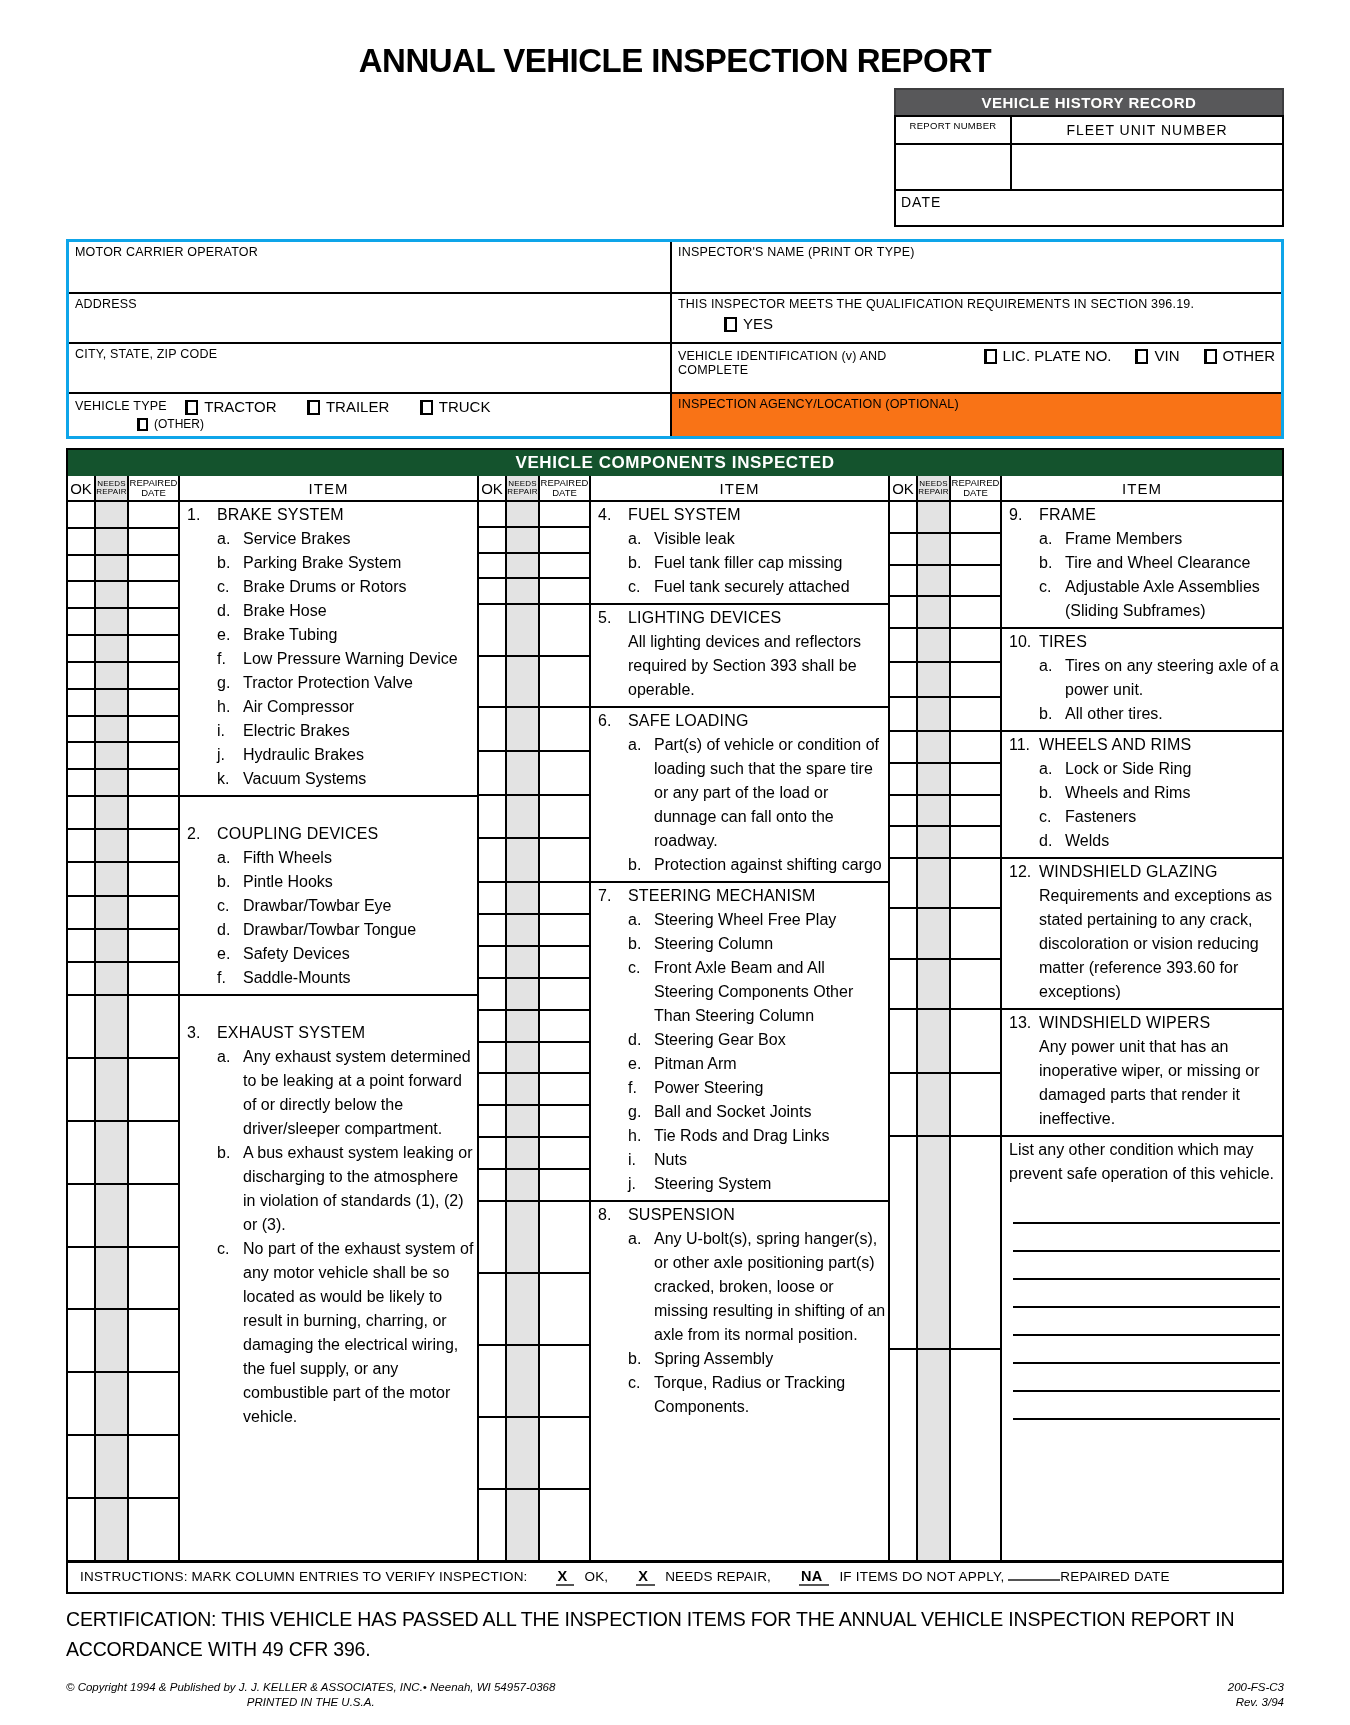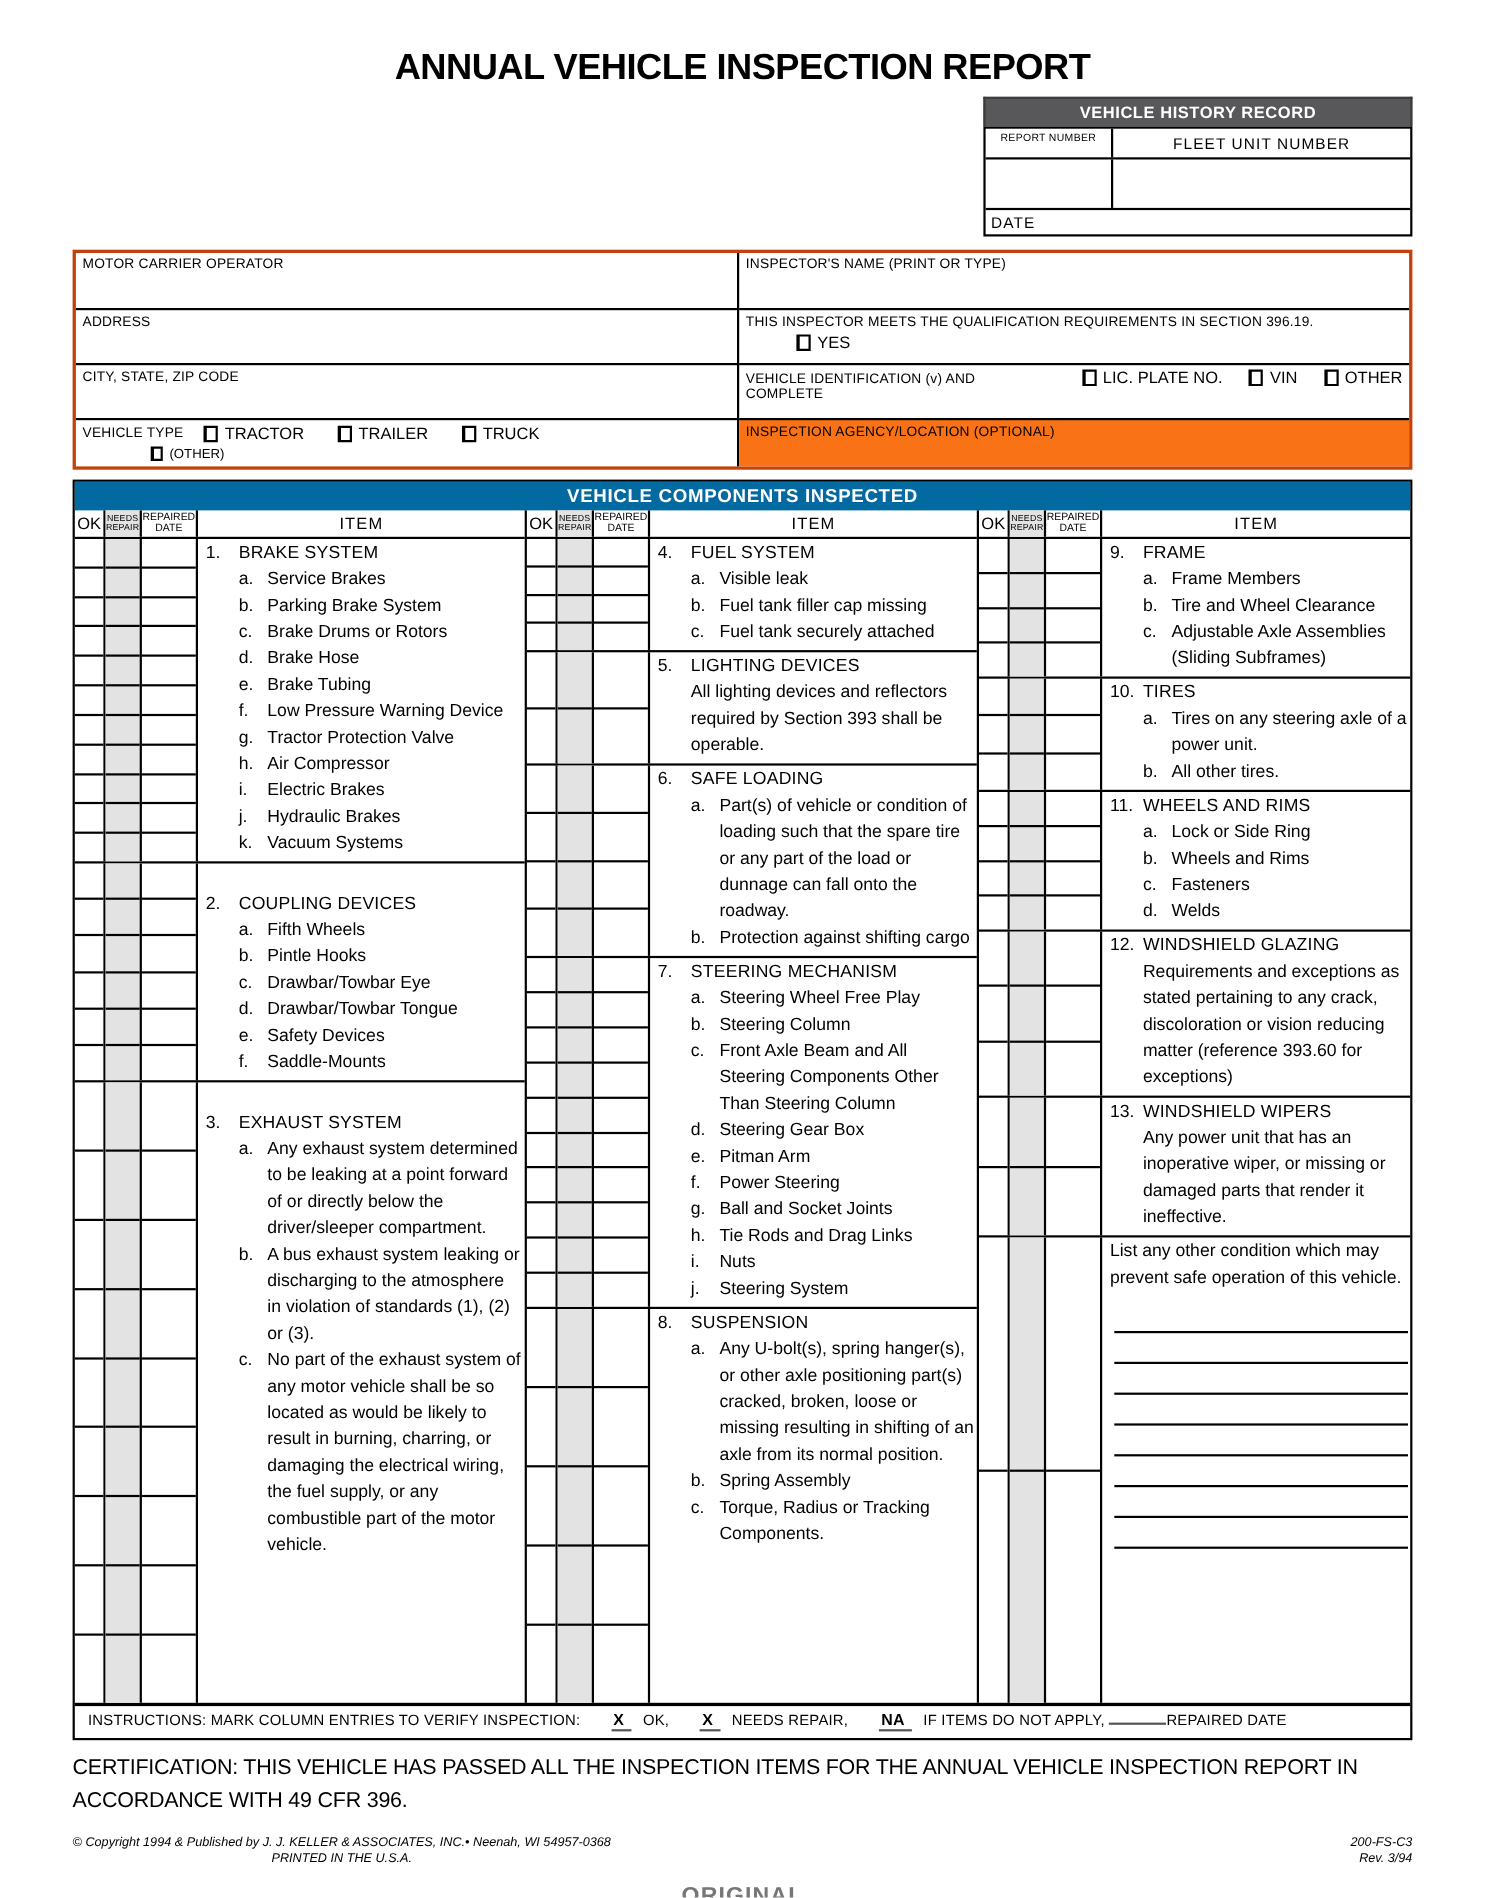--- a/index.html
+++ b/index.html
@@ -24,25 +24,25 @@
     font-weight: bold; font-size: 15px; padding: 4px 0; letter-spacing: 0.5px;
     border: 2px solid #3d3d3f; border-bottom: none;
   }
   .vhr-table { border: 2px solid #000; }
   .vhr-row1 { display: flex; border-bottom: 2px solid #000; }
   .vhr-row2 { display: flex; height: 44px; }
   .vhr-c1 { width: 116px; border-right: 2px solid #000; }
   .vhr-c2 { flex: 1; }
   .vhr-rn { font-size: 9.5px; text-align: center; padding: 3px 6px; line-height: 11px; letter-spacing: 0.3px;}
   .vhr-fu { font-size: 14px; text-align: center; padding: 5px 16px; letter-spacing: 1px; }
-  .vhr-date { border-top: 2px solid #000; height: 24px; font-size: 14px; padding: 3px 5px; letter-spacing: 1px; }
+  .vhr-date { border-top: 2px solid #000; height: 36px; font-size: 14px; padding: 3px 5px; letter-spacing: 1px; }
 
   
   .info-table {
-    margin-top: 12px; border: 3px solid #c2410c;
+    margin-top: 12px; border: 3px solid #0ea5e9;
     display: grid; grid-template-columns: 603px 1fr;
     grid-template-rows: 50px 50px 50px 44px;
   }
   .ic { border-top: 2px solid #000; padding: 3px 6px; }
   .ic.r1 { border-top: none; }
   .ic.left { border-right: 2px solid #000; }
   .flabel { font-size: 12.5px; letter-spacing: 0.2px; }
   .opt { font-size: 15px; white-space: nowrap; }
   .checkbox {
     display: inline-block; width: 13px; height: 15px;
@@ -56,21 +56,21 @@
   .other-line .checkbox { width: 11px; height: 13px; vertical-align: -3px; }
   .yes-line { margin: 4px 0 0 14px; font-size: 15px; padding-left: 32px; }
   .vid-row { display: flex; align-items: flex-start; }
   .vid-row .flabel { margin-top: 2px; }
   .vid-opts { display: flex; gap: 24px; margin-left: 28px; margin-top: 0; }
   .agency { background: #f97316; }
 
   
   .comp-outer { margin-top: 9px; border: 2px solid #000; }
   .vci-bar {
-    background: #0369a1; color: #fff; font-weight: bold; text-align: center;
+    background: #14532d; color: #fff; font-weight: bold; text-align: center;
     font-size: 17px; padding: 3px 0; letter-spacing: 0.6px;
   }
   .comp-groups { display: flex; height: 1084px; }
   .group { display: flex; flex-direction: column; }
   .group1, .group2 { width: 411px; border-right: 2px solid #000; }
   .group3 { flex: 1; }
   .ghead { display: flex; border-bottom: 2px solid #000; height: 26px; }
   .ghead > div { display: flex; align-items: center; justify-content: center; text-align: center; }
   .h-ok { width: 28px; font-size: 15px; border-right: 2px solid #000; }
   .h-nr { width: 33px; font-size: 8px; line-height: 8.5px; background: #e3e3e3; border-right: 2px solid #000; letter-spacing: 0.2px;}

